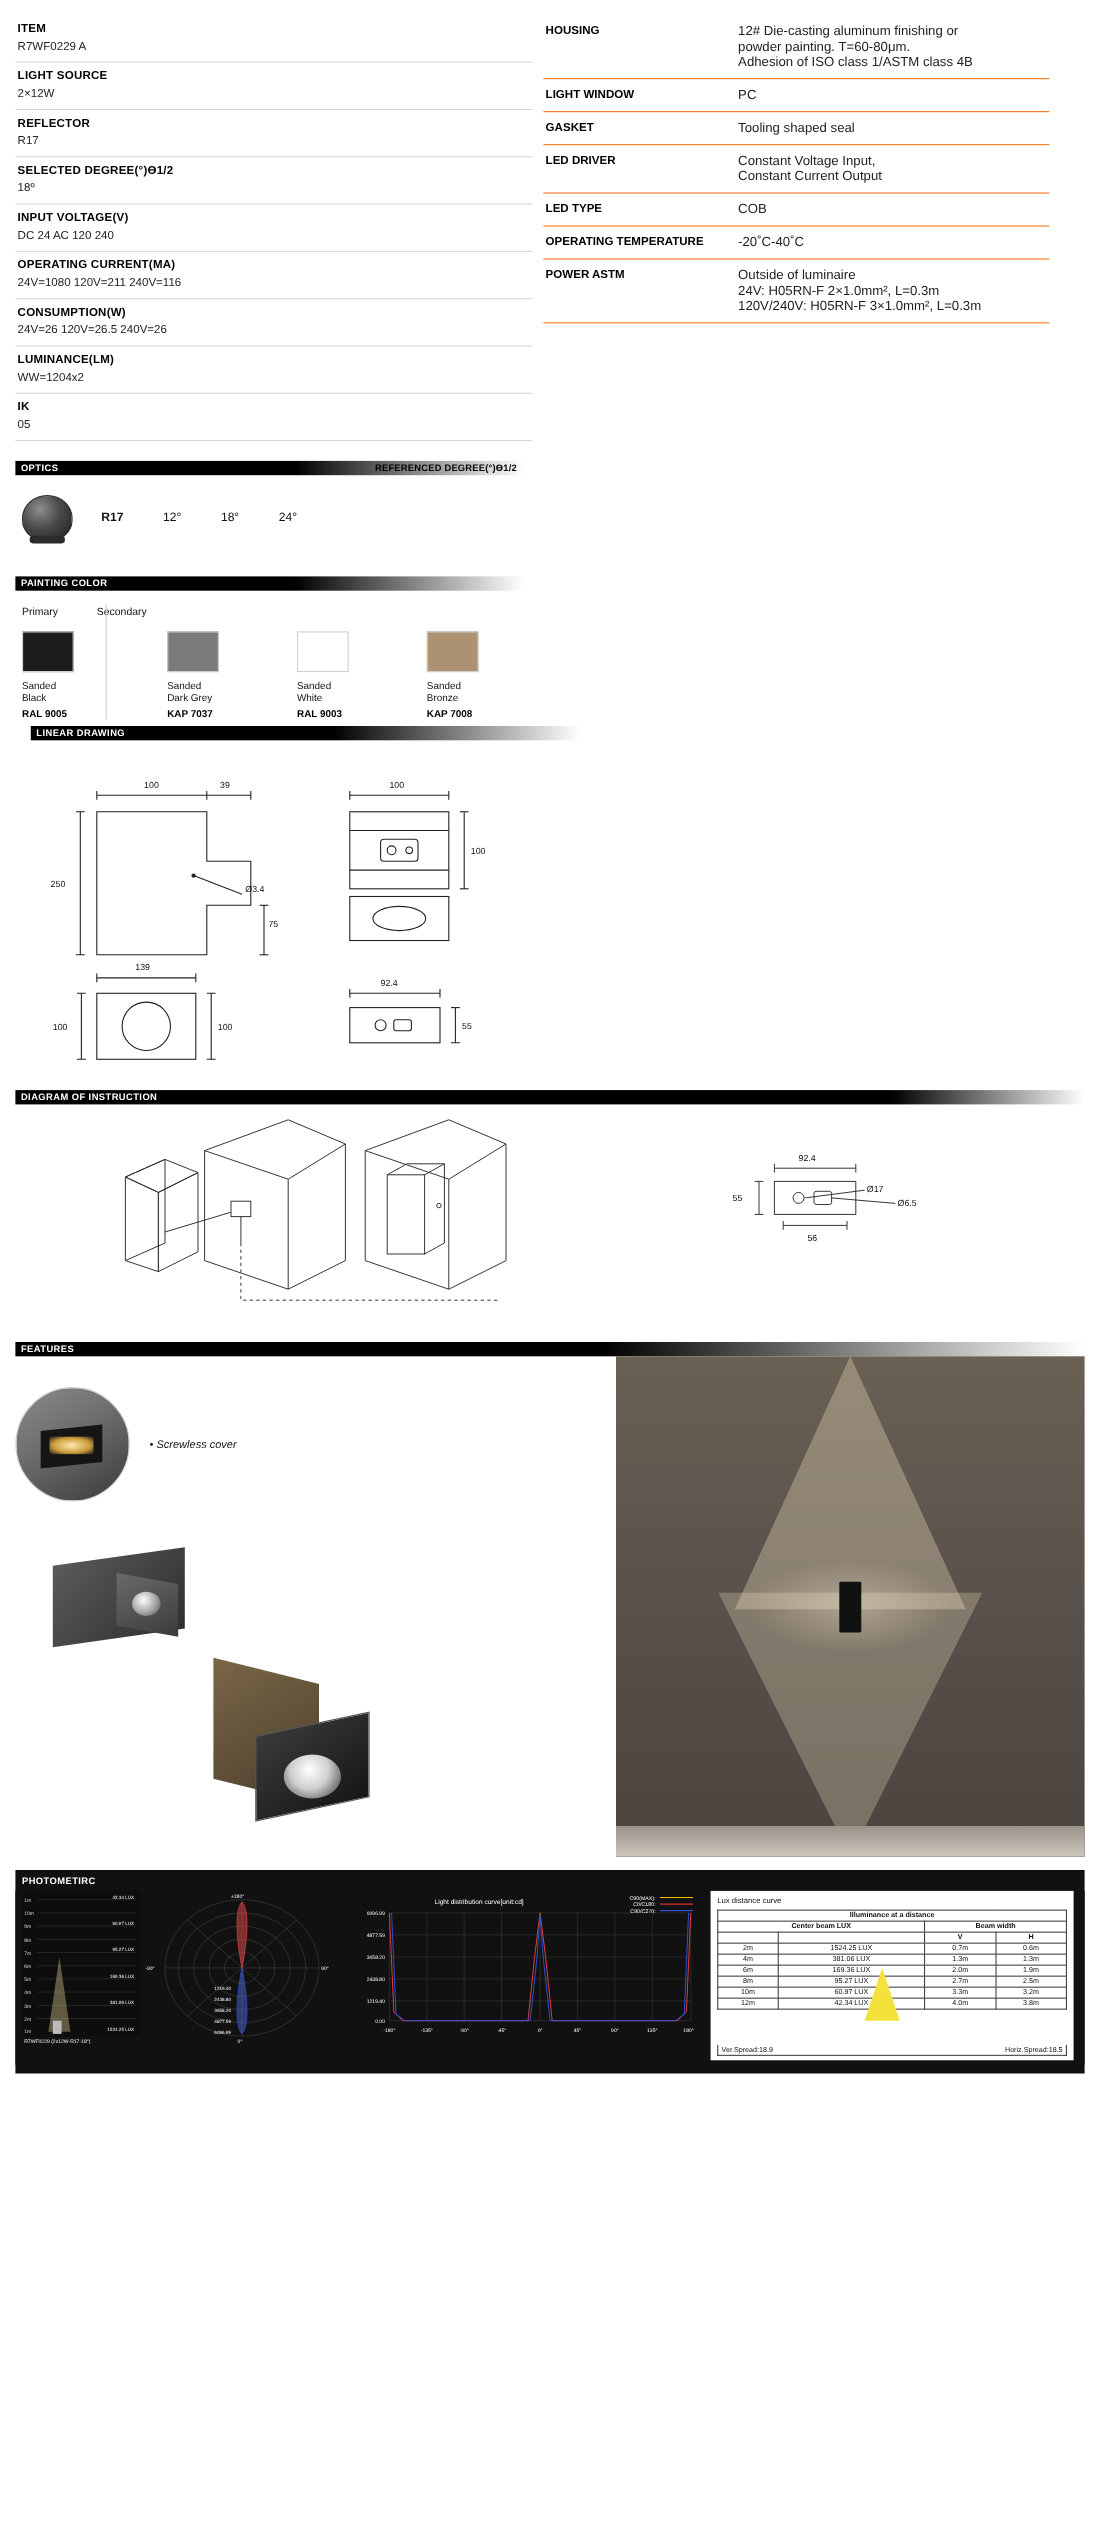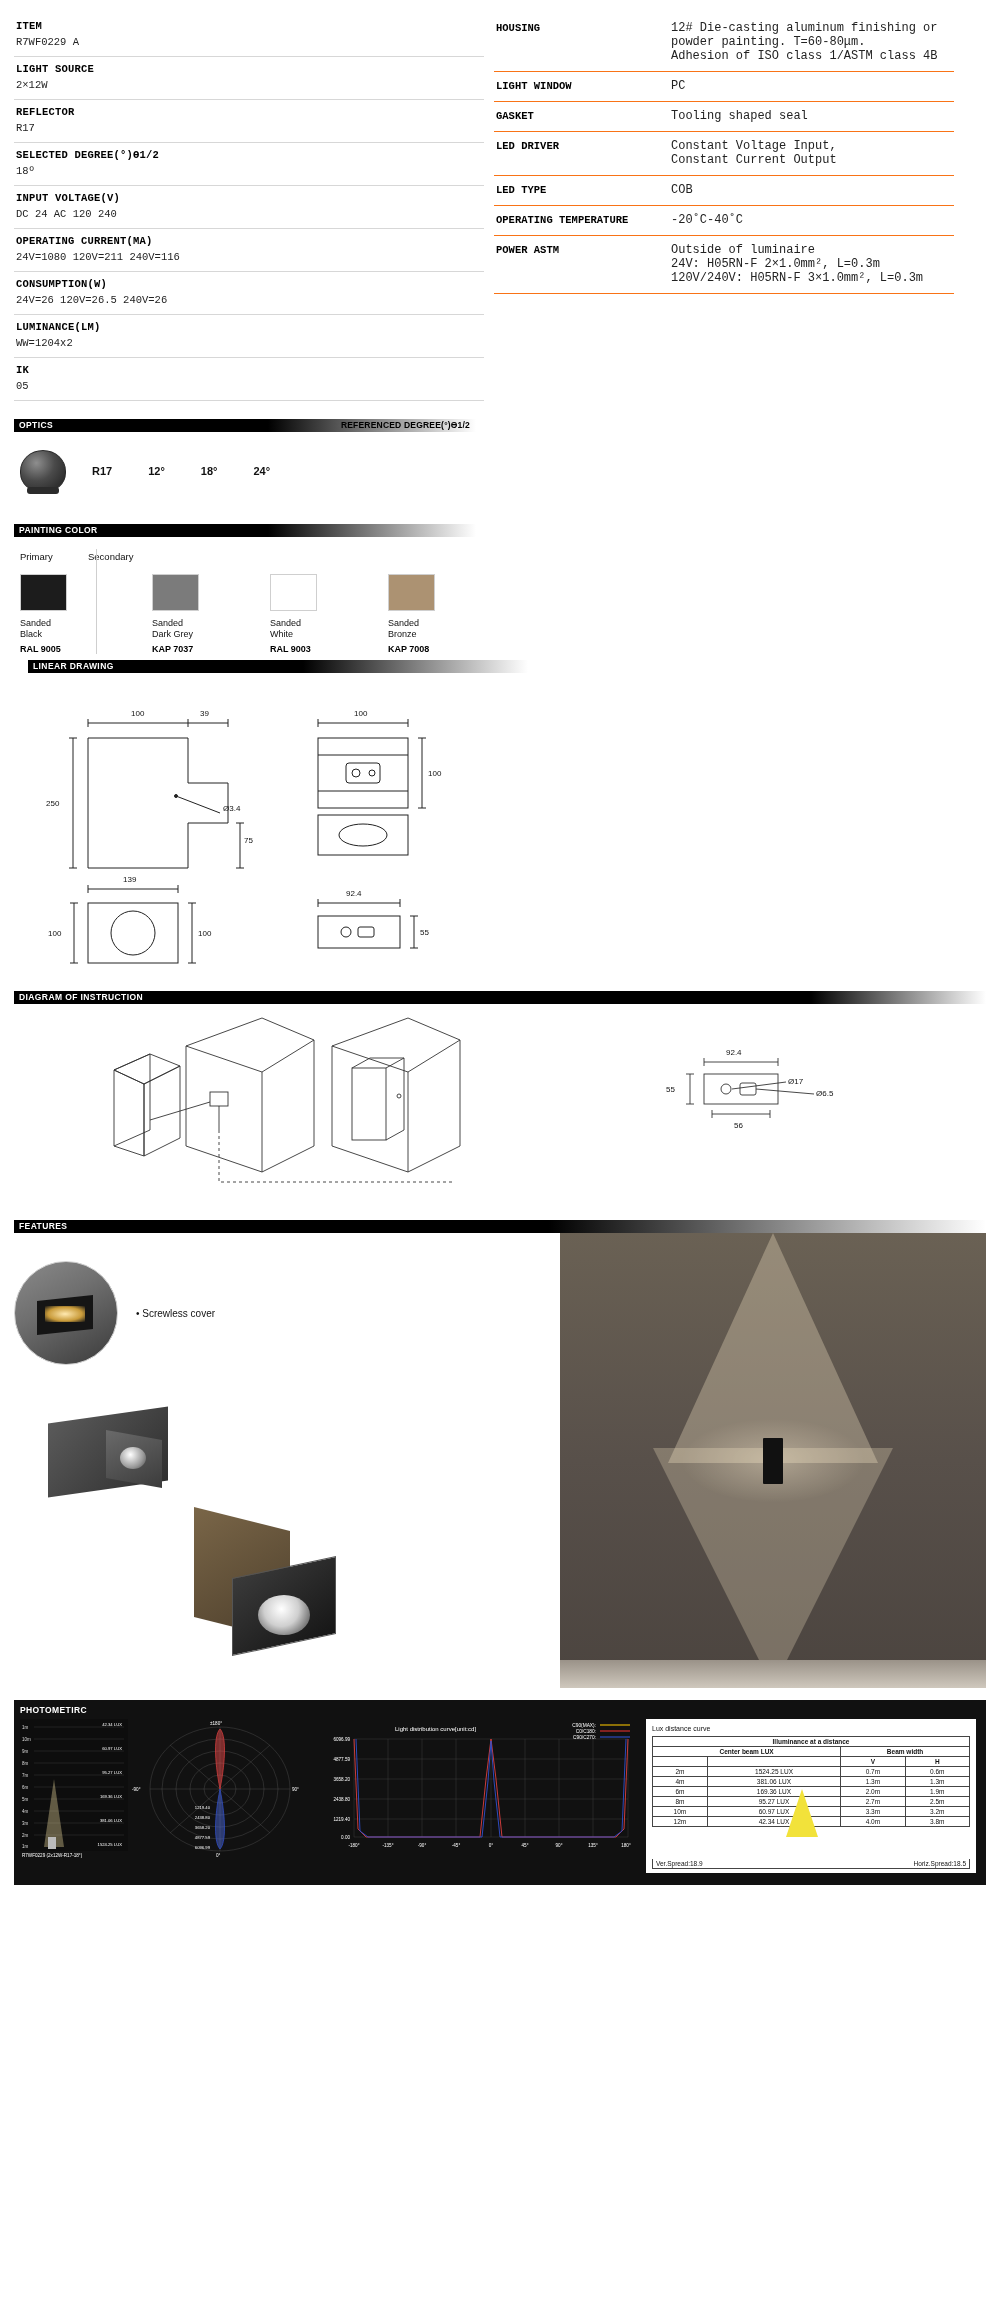--- a/index.html
+++ b/index.html
@@ -7,21 +7,21 @@
   body {
     width:1000px;
     background:#ffffff;
     font-family:"Liberation Sans", sans-serif;
     color:#111;
     -webkit-font-smoothing:antialiased;
   }
   .page { width:1000px; position:relative; padding:0 0 10px 0; }
 
   
-  .spec-wrap { display:flex; padding:14px 14px 0 14px;font-family:Liberation Mono, monospace; }
+  .spec-wrap { display:flex; padding:14px 14px 0 14px; }
   .spec-col { width:470px; }
   .spec-col.right { margin-left:0; padding-left:10px; }
   .spec-row {
     border-bottom:1px solid #d7d7d7;
     padding:6px 2px 7px 2px;
   }
   .spec-row .k {
     font-size:10.5px; font-weight:bold; letter-spacing:.2px; color:#000;
     line-height:13px;
   }
@@ -61,21 +61,21 @@
     width:46px; height:42px; border-radius:50% 50% 45% 45%;
     background:radial-gradient(ellipse at 35% 30%, #8e8e8e 0%, #4a4a4a 45%, #1d1d1d 100%);
     border:1px solid #2a2a2a;
     position:relative; flex:none;
   }
   .lens:after{
     content:""; position:absolute; left:6px; right:6px; bottom:-3px; height:7px;
     background:#2b2b2b; border-radius:3px;
   }
   .optics-body .r-label { font-size:11px; font-weight:bold; margin-left:26px; }
-  .optics-body .deg { font-size:11px; font-weight:bold; margin-left:36px; }
+  .optics-body .deg { font-size:11px; font-weight:normal; margin-left:36px; }
 
   
   .paint-body { padding:14px 6px 6px 6px; position:relative; }
   .paint-head { display:flex; font-size:9.5px; color:#111; }
   .paint-head .p1 { width:68px; }
   .paint-divider {
     position:absolute; left:82px; top:12px; bottom:6px; width:1px; background:#cfcfcf;
   }
   .swatches { display:flex; margin-top:12px;gap:47px; }
   .sw { width:68px; margin-right:3px; }
@@ -101,21 +101,21 @@
     position:relative; overflow:hidden; border:1px solid #d0d0d0;
   }
   .feature-circle .blk {
     position:absolute; left:22px; top:36px; width:56px; height:34px;
     background:#151515; transform:skewY(-6deg);
   }
   .feature-circle .glow {
     position:absolute; left:30px; top:44px; width:40px; height:16px;
     background:radial-gradient(ellipse at center,#ffe9b0 0%,#c99b3a 60%,rgba(0,0,0,0) 100%);
   }
-  .feature-bullet { font-size:10px; color:#111; margin-left:18px; }
+  .feature-bullet { font-size:10px; color:#111; margin-left:18px;font-style:italic; }
   .wallwash {
     width:426px; height:455px; position:relative; overflow:hidden;
     background:
       radial-gradient(ellipse 130px 60px at 50% 50%, rgba(255,240,215,.35), rgba(0,0,0,0) 70%),
       linear-gradient(to bottom, #6a6154 0%, #58504a 50%, #4b443f 100%);
   }
   .wallwash .beam-up {
     position:absolute; left:50%; top:0; width:0; height:0;
     border-left:105px solid transparent; border-right:105px solid transparent;
     border-bottom:230px solid rgba(255,238,205,.30);

